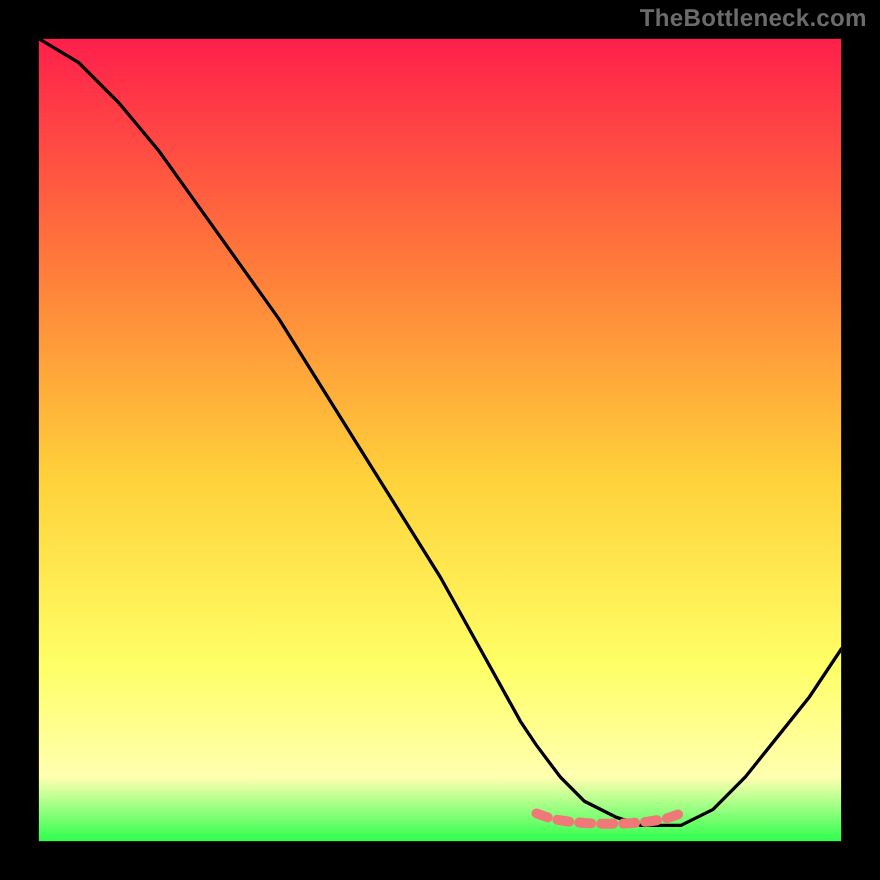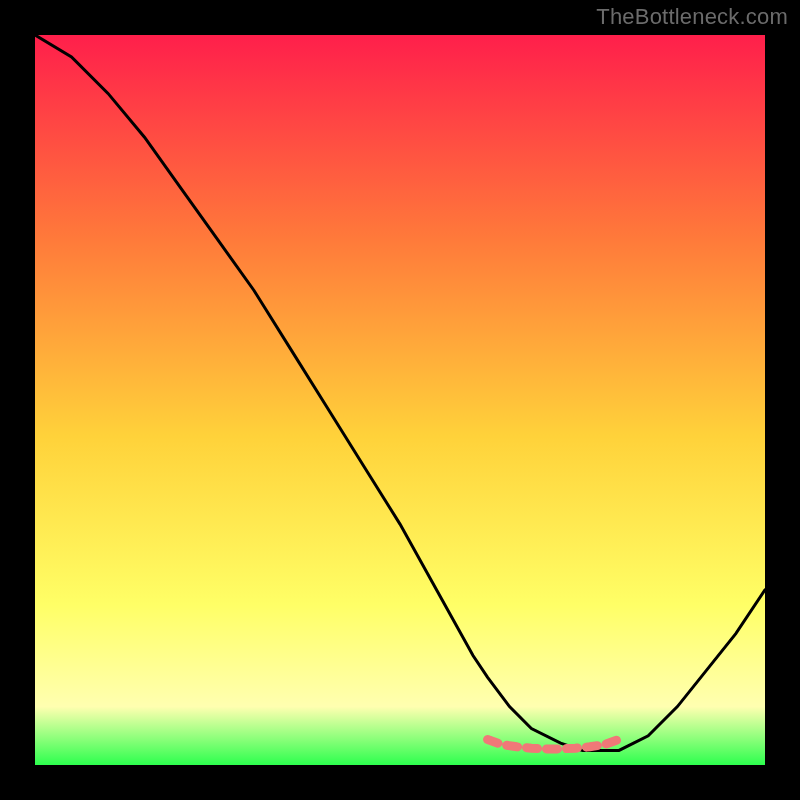--- a/index.html
+++ b/index.html
@@ -16,21 +16,21 @@
     width: 800px;
     height: 800px;
     background: #000;
   }
   .watermark {
     position: absolute;
     top: 4px;
     right: 12px;
     color: #6b6b6b;
     font-size: 22px;
-    font-weight: 400;
+    font-weight: 700;
     letter-spacing: 0.2px;
     z-index: 3;
   }
   .plot {
     position: absolute;
     left: 35px;
     top: 35px;
     width: 730px;
     height: 730px;
     overflow: hidden;

